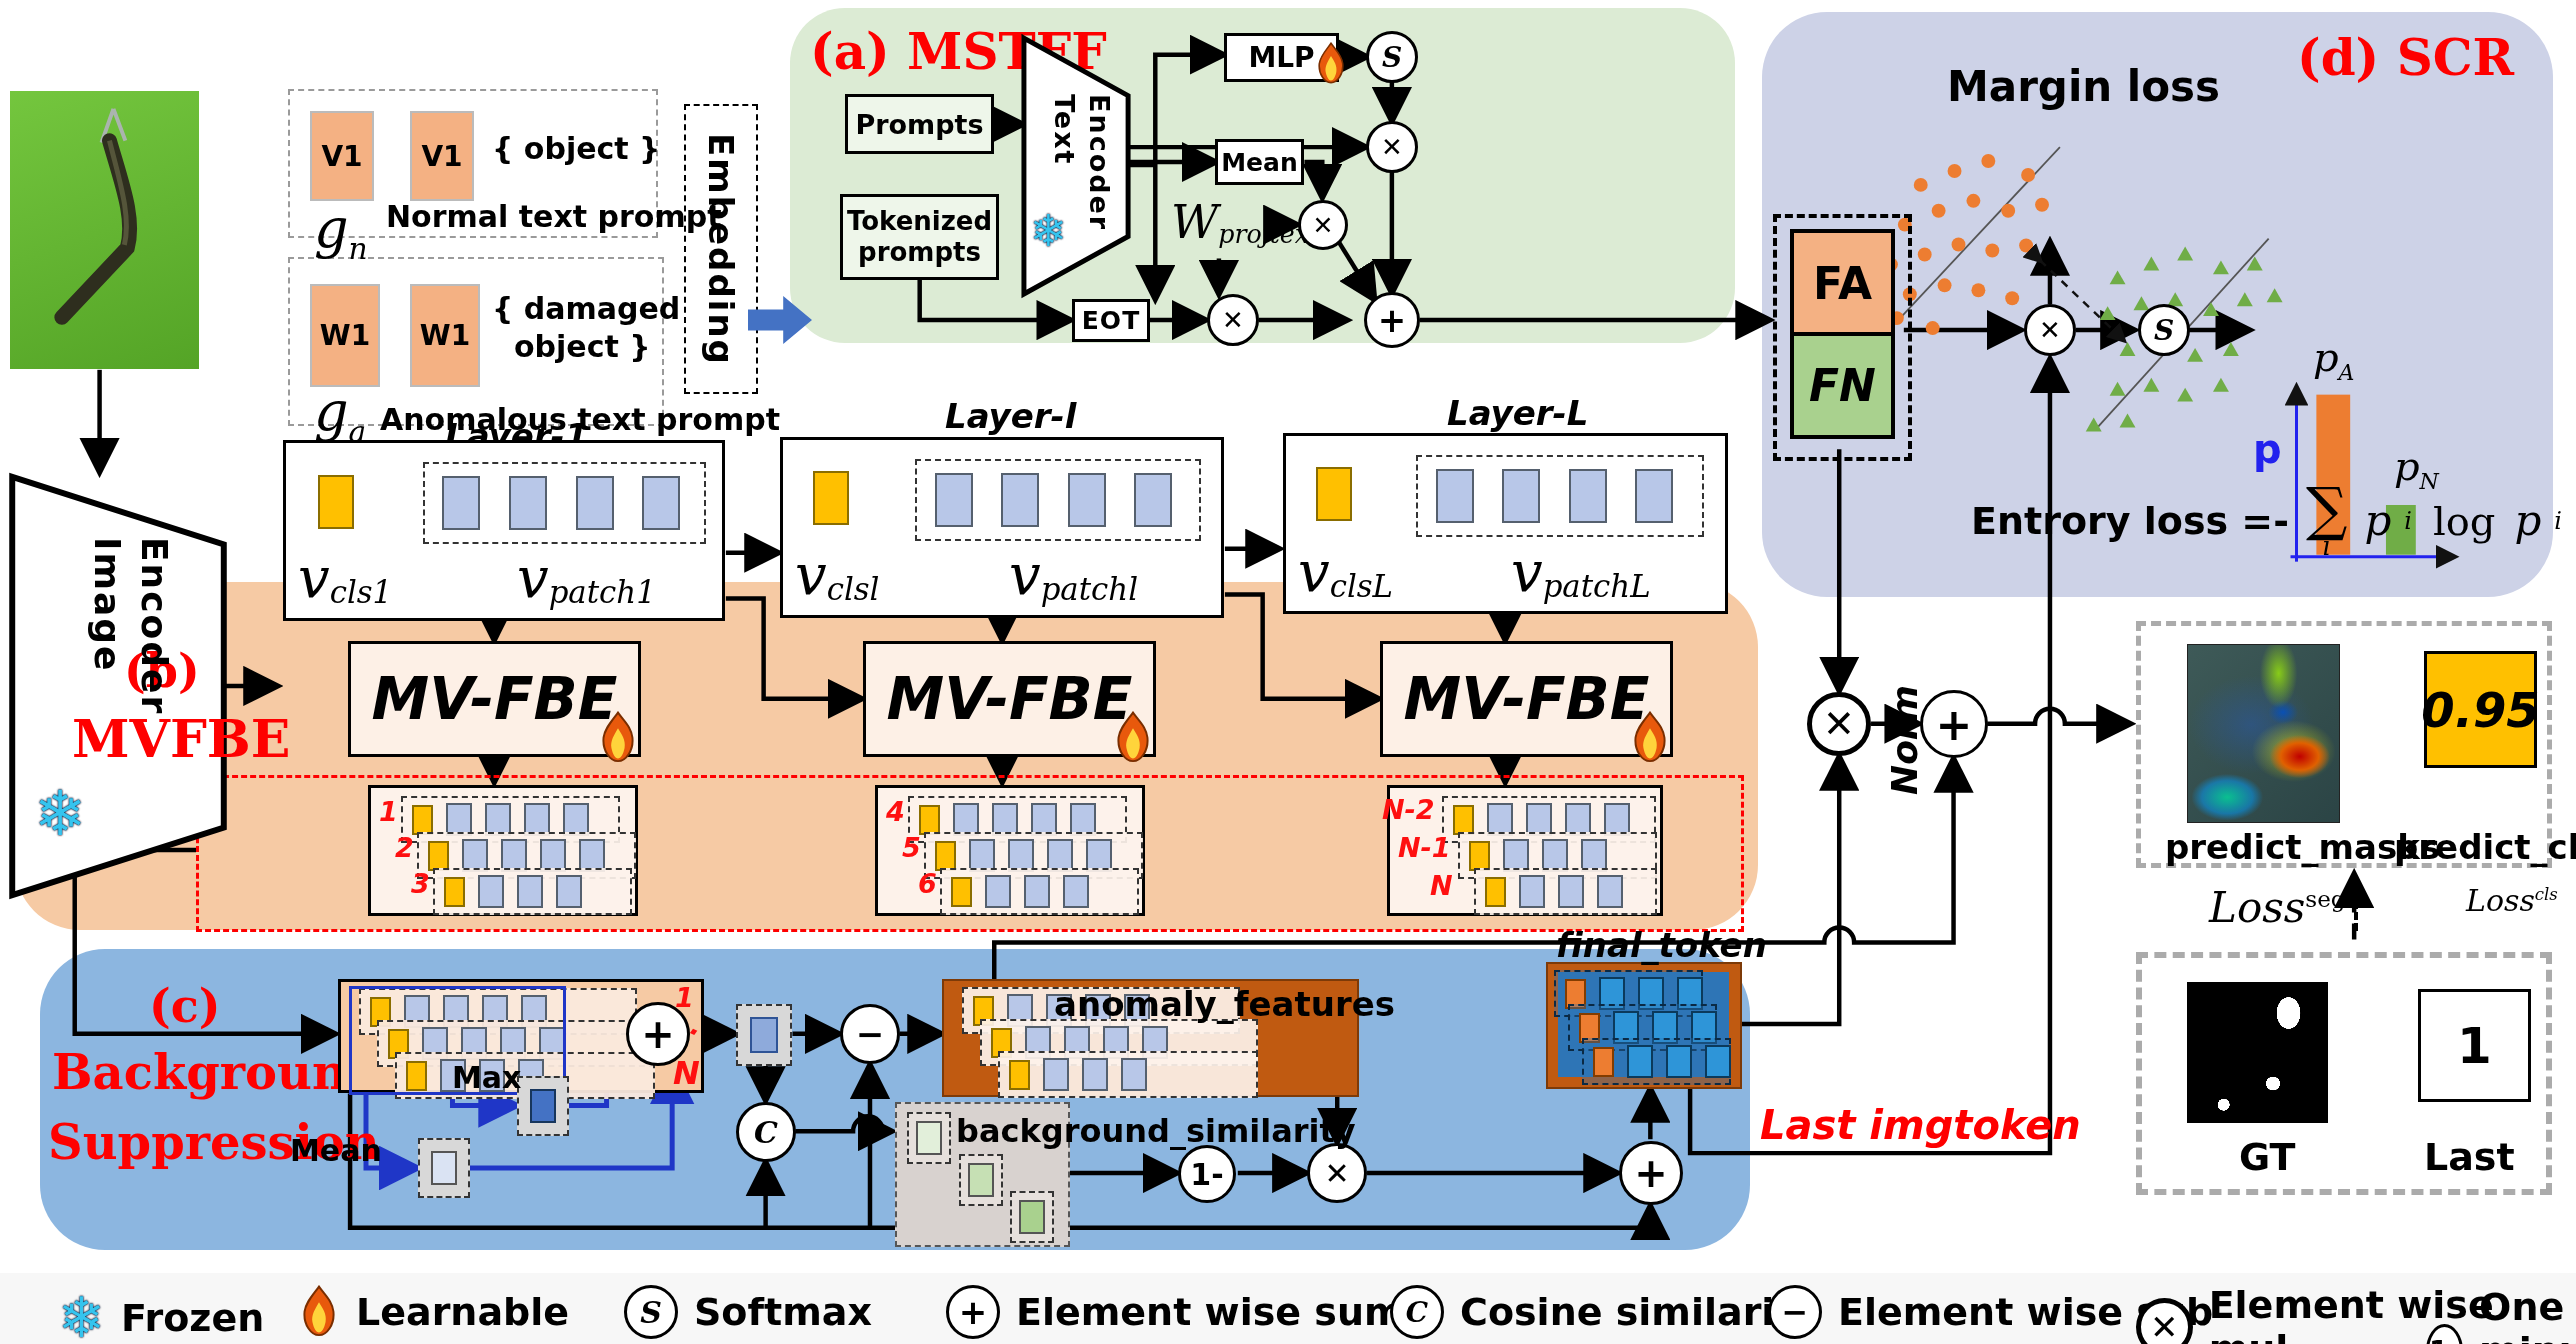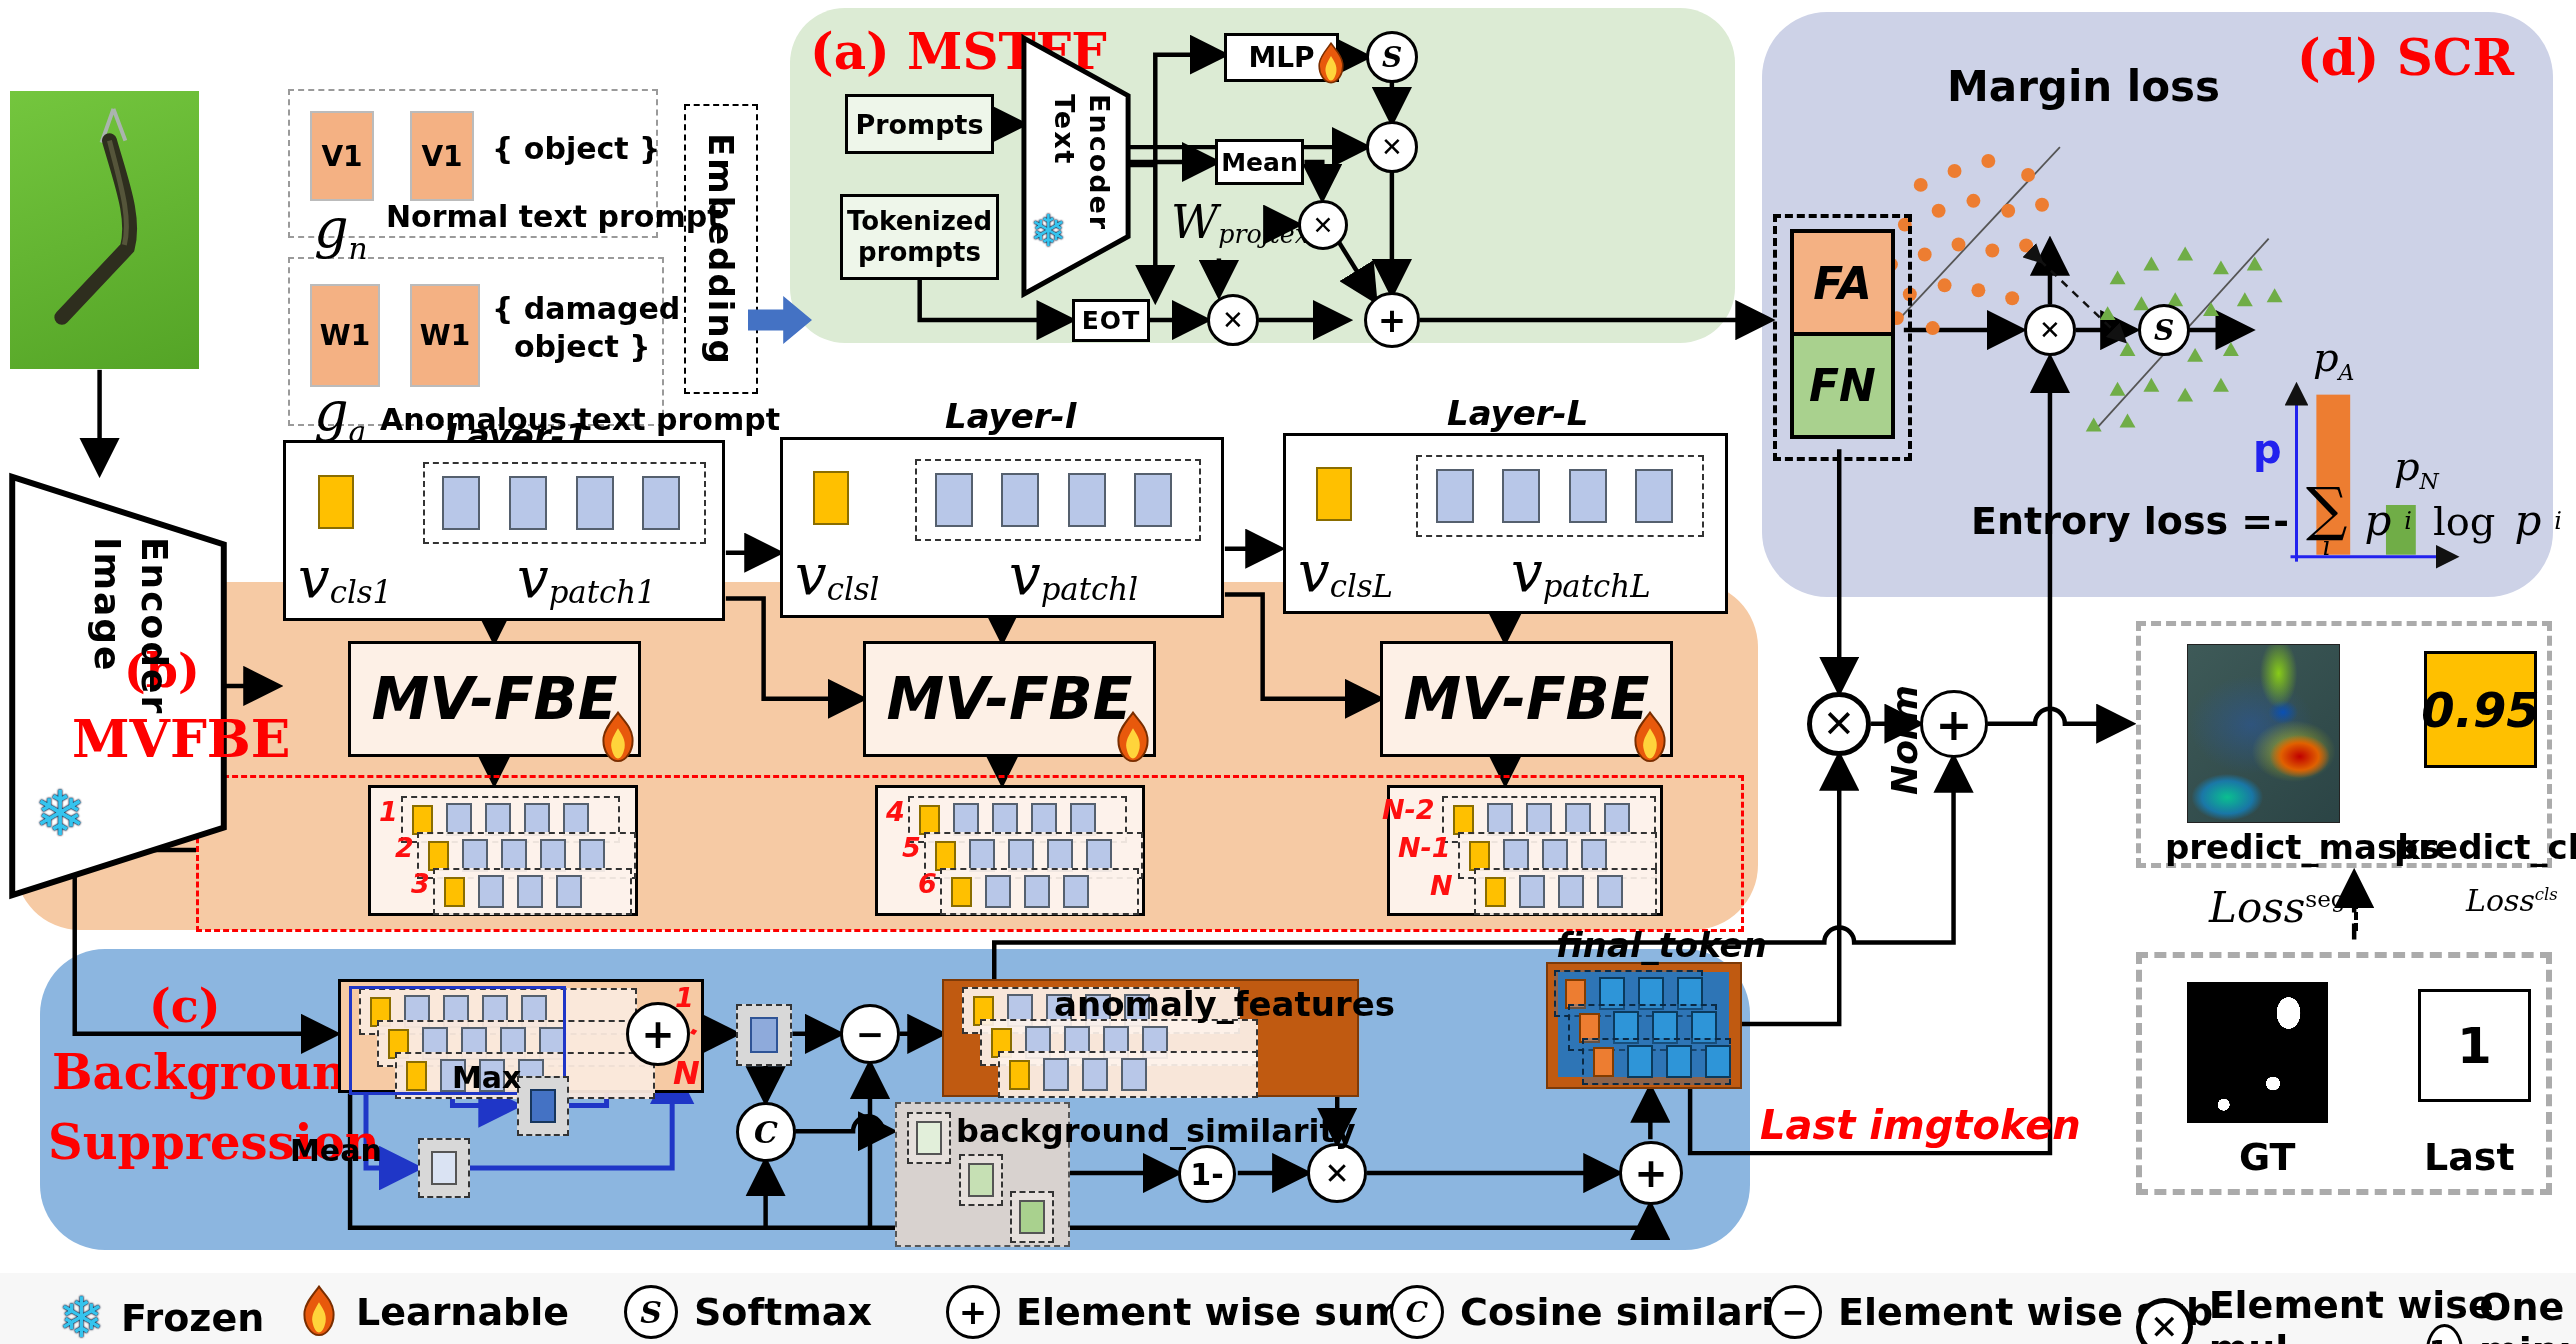--- a/index.html
+++ b/index.html
@@ -583,21 +583,21 @@
   </div>
 <div class="op" style="left:1920px;top:690px;width:68px;height:68px;font-size:44px;">
   <span>+</span>
   </div>
 
 <div class="abs redtitle z10" style="left:2297px;top:28px;font-size:50px;">(d) SCR</div>
 <div class="abs lbl z10" style="left:1947px;top:62px;font-size:42px;">Margin loss</div>
 
 <div class="abs z10" style="left:1773px;top:214px;width:131px;height:239px;border:4px dashed #000;"></div>
 <div class="abs z10" style="left:1790px;top:229px;width:97px;height:101px;background:#f4b183;border:4px solid #000;display:flex;align-items:center;justify-content:center;">
-  <span class="lbl" style="font-size:44px;font-style:italic;">FA</span>
+  <span class="lbl" style="font-size:44px;">FA</span>
   </div>
 <div class="abs z10" style="left:1790px;top:332px;width:97px;height:99px;background:#a9d18e;border:4px solid #000;display:flex;align-items:center;justify-content:center;">
   <span class="lbl" style="font-size:44px;font-style:italic;">FN</span>
   </div>
 
 <div class="op" style="left:2024px;top:304px;width:52px;height:52px;font-size:26px;">
   <span>✕</span>
   </div>
 <div class="op" style="left:2138px;top:304px;width:52px;height:52px;font-size:28px;">
   <span class="math lbl">S</span>

